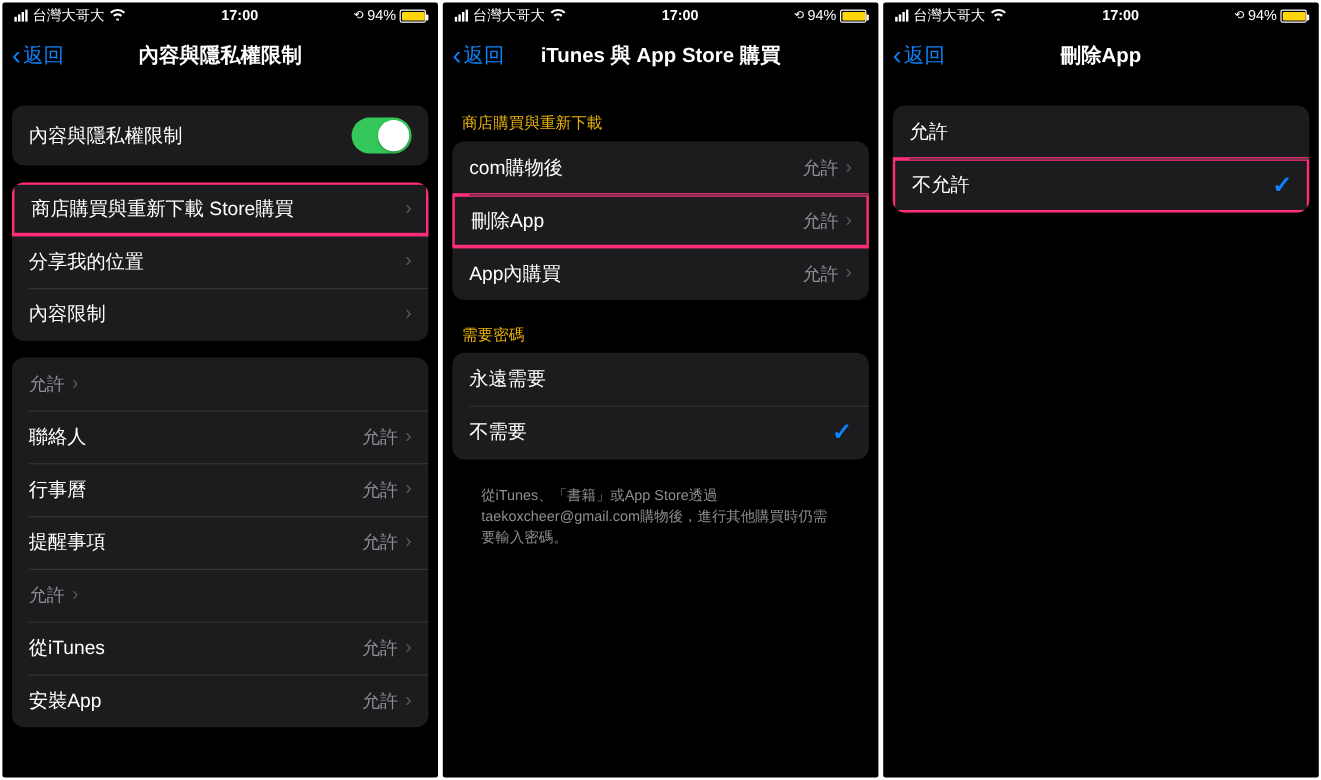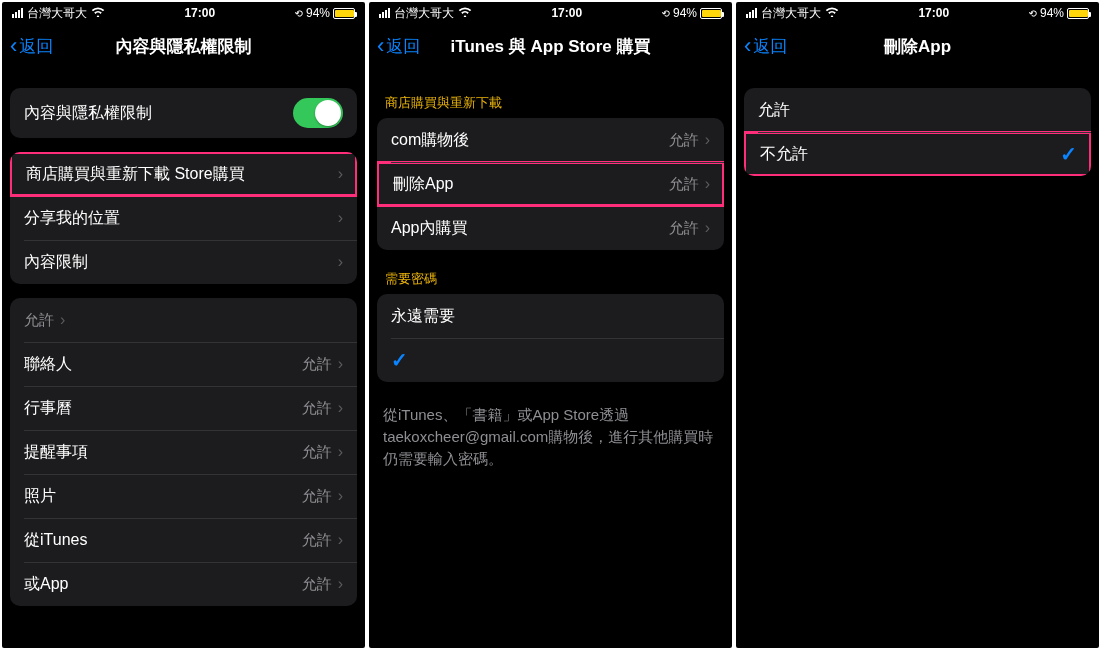--- a/index.html
+++ b/index.html
@@ -68,21 +68,21 @@
     font-size: 17px; font-weight: 600; pointer-events: none;
   }
 
   .content { flex: 1; overflow: hidden; padding-top: 20px; }
 
   .section-header {
     color: #eab308; font-size: 13px; padding: 6px 16px 6px 16px;
     text-transform: none;
   }
   .section-footer {
-    color: #8e8e93; font-size: 15px; padding: 8px 14px; line-height: 1.45;
+    color: #8e8e93; font-size: 12px; padding: 8px 32px; line-height: 1.45;
   }
 
   .group {
     background: #1c1c1e;
     margin: 0 8px 30px 8px;
     border-radius: 10px;
     overflow: hidden;
   }
   .group.tight { margin-bottom: 14px; }
 
@@ -191,31 +191,30 @@
         <span class="label">行事曆</span>
         <span class="value">允許</span>
         <span class="chev">›</span>
       </div>
       <div class="row">
         <span class="label">提醒事項</span>
         <span class="value">允許</span>
         <span class="chev">›</span>
       </div>
       <div class="row">
-        <span class="label">照片</span>
         <span class="value">允許</span>
         <span class="chev">›</span>
       </div>
       <div class="row">
         <span class="label">從iTunes</span>
         <span class="value">允許</span>
         <span class="chev">›</span>
       </div>
       <div class="row">
-        <span class="label">或App</span>
+        <span class="label">安裝App</span>
         <span class="value">允許</span>
         <span class="chev">›</span>
       </div>
     </div>
   </div>
 </div>
 
 <div class="phone">
   <div class="status-bar">
     <div class="status-left">
@@ -269,20 +268,21 @@
         <span class="chev">›</span>
       </div>
     </div>
 
     <div class="section-header">需要密碼</div>
     <div class="group tight">
       <div class="row">
         <span class="label">永遠需要</span>
       </div>
       <div class="row">
+        <span class="label">不需要</span>
         <span class="check">✓</span>
       </div>
     </div>
     <div class="section-footer">從iTunes、「書籍」或App Store透過taekoxcheer@gmail.com購物後，進行其他購買時仍需要輸入密碼。</div>
   </div>
 </div>
 
 <div class="phone">
   <div class="status-bar">
     <div class="status-left">

